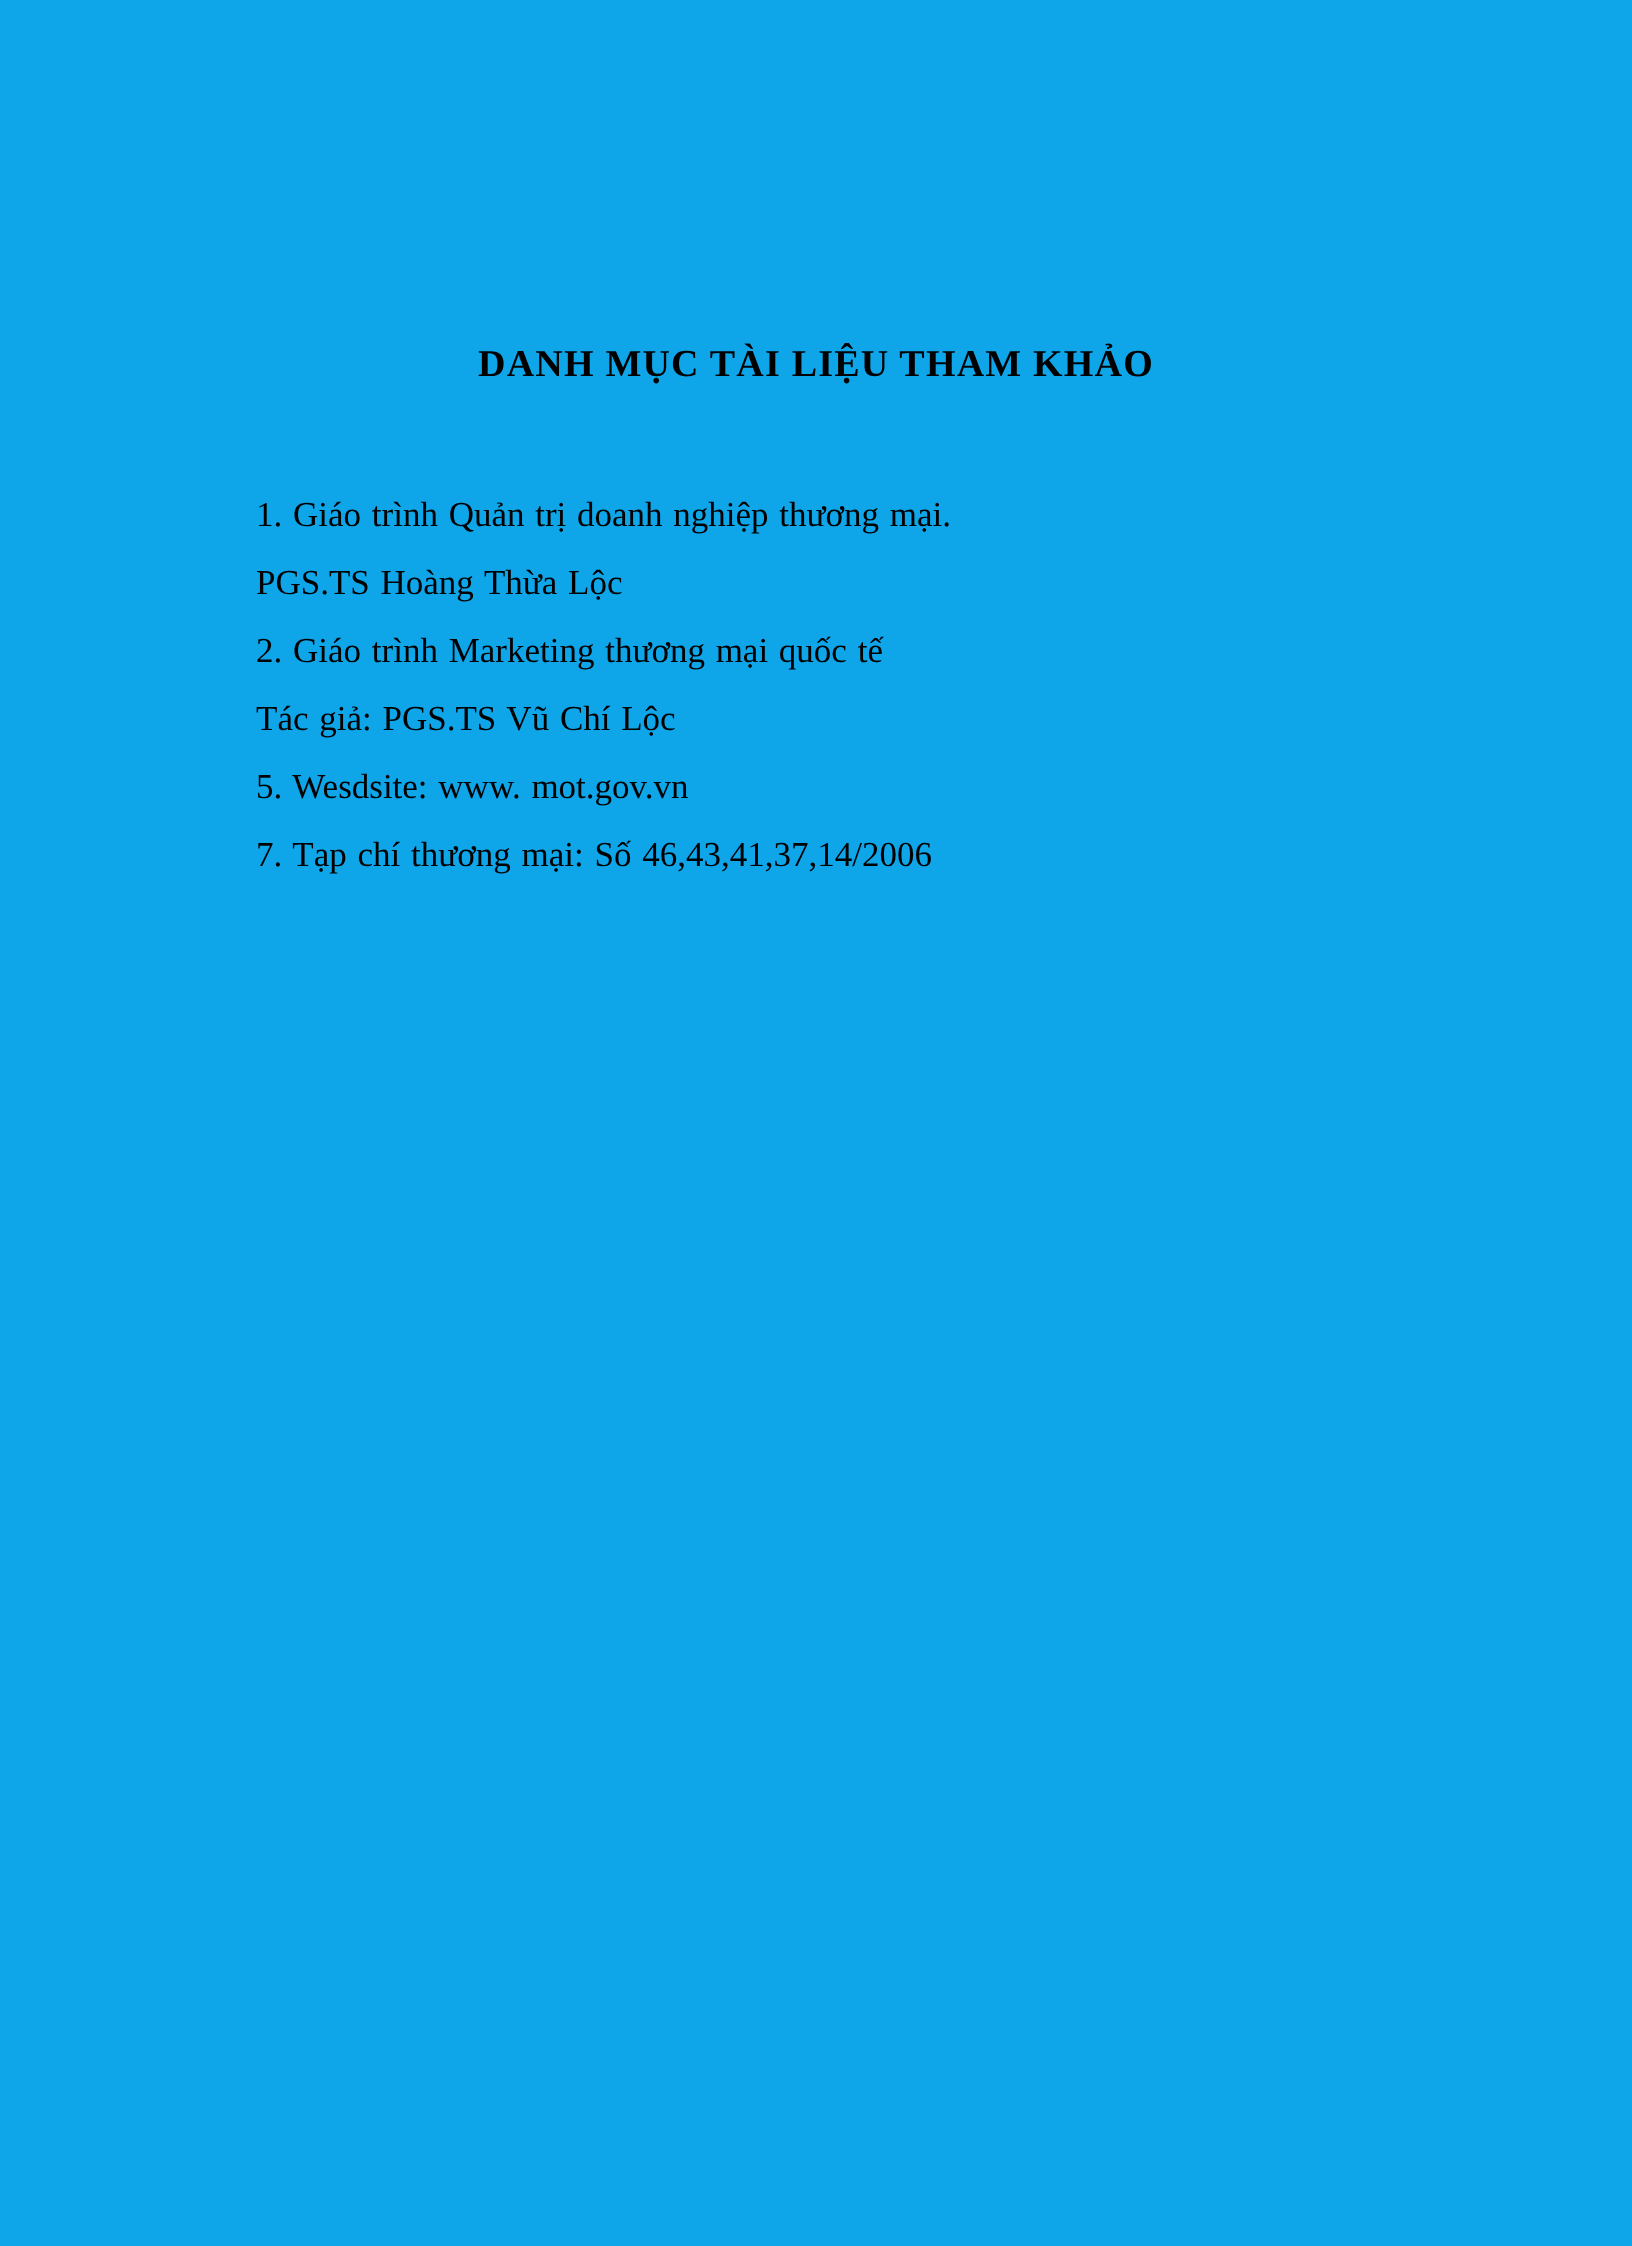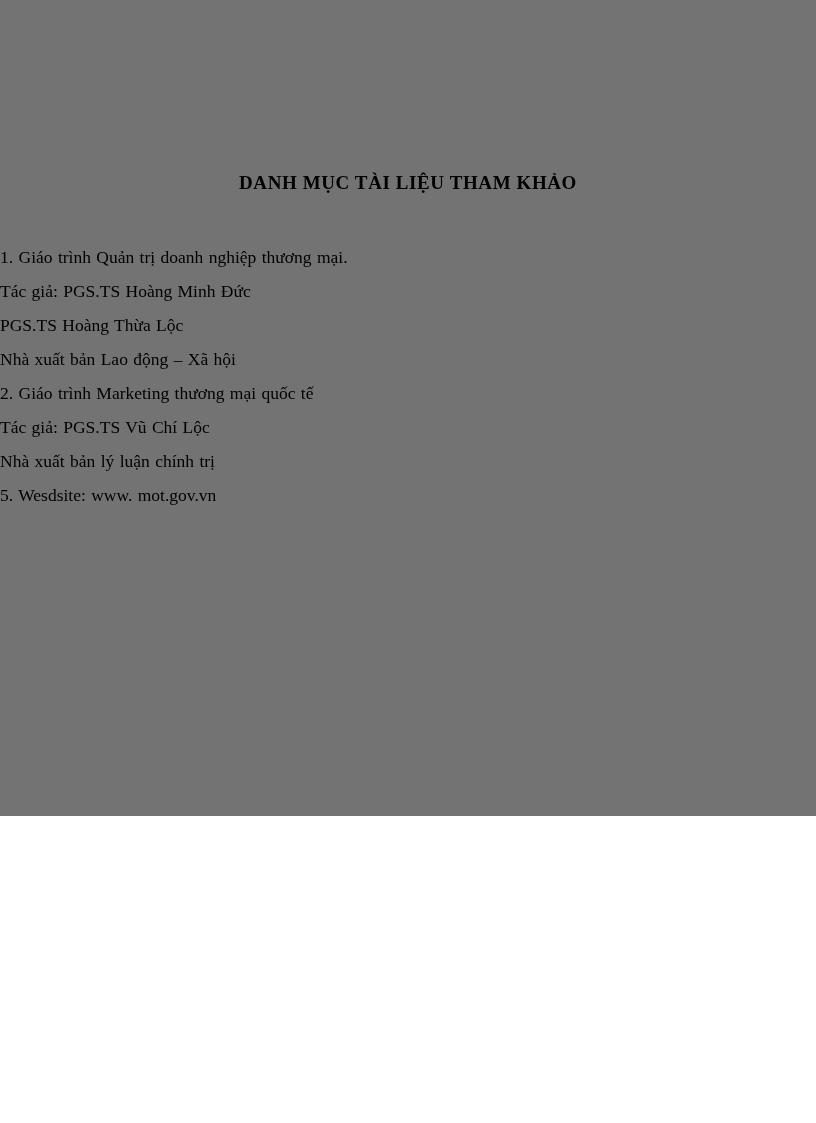--- a/index.html
+++ b/index.html
@@ -10,58 +10,57 @@
   body {
     width: 816px;
     height: 1123px;
     font-family: "Liberation Serif", serif;
     color: #000000;
     position: relative;
     overflow: hidden;
   }
   .page {
     width: 816px;
-    height: 816px;
+    height: 1123px;
     box-sizing: border-box;
     padding: 0;
     position: relative;
-    background: #737373;
+    background: #0ea5e9;
   }
   .doc-title {
     text-align: center;
     font-weight: bold;
     font-size: 19px;
     letter-spacing: 0.6px;
     margin: 0;
     padding-top: 172px;
     font-family: "Liberation Serif", serif;
   }
   .body-block {
     margin-top: 46px;
+    padding-left: 128px;
     padding-right: 70px;
   }
   .ref-line {
     font-size: 17.5px;
     line-height: 34px;
     text-align: left;
     font-family: "Liberation Serif", serif;
     word-spacing: 1px;
   }
 </style>
 </head>
 <body>
 
 <div class="page">
 
   <h1 class="doc-title">DANH MỤC TÀI LIỆU THAM KHẢO</h1>
 
   <div class="body-block">
     <div class="ref-line">1. Giáo trình Quản trị doanh nghiệp thương mại.</div>
-    <div class="ref-line">Tác giả:  PGS.TS Hoàng Minh  Đức</div>
     <div class="ref-line">PGS.TS Hoàng Thừa Lộc</div>
-    <div class="ref-line">Nhà xuất bản Lao động – Xã hội</div>
     <div class="ref-line">2. Giáo trình Marketing  thương mại  quốc tế</div>
     <div class="ref-line">Tác giả:  PGS.TS Vũ Chí Lộc</div>
-    <div class="ref-line">Nhà xuất bản lý luận  chính trị</div>
     <div class="ref-line">5. Wesdsite: www. mot.gov.vn</div>
+    <div class="ref-line">7. Tạp chí thương mại:  Số 46,43,41,37,14/2006</div>
   </div>
 
 </div>
 
 </body></html>

